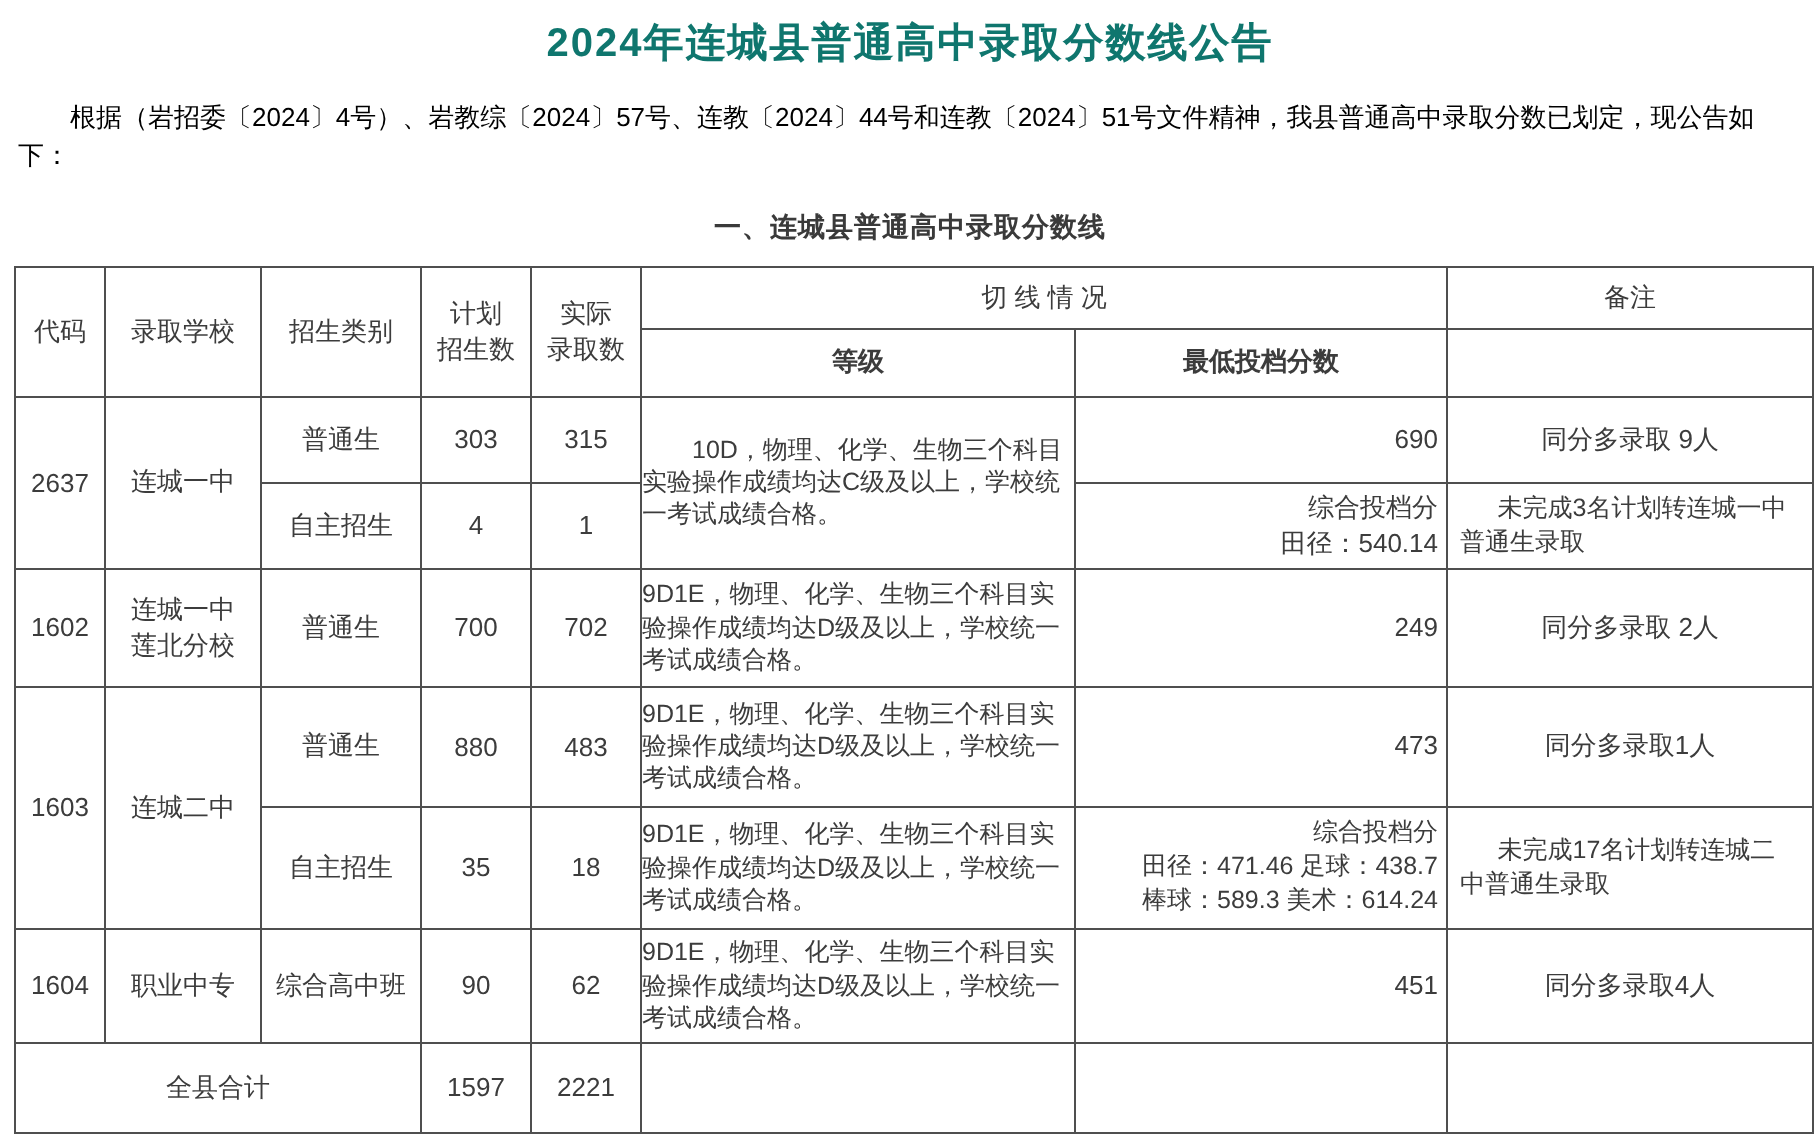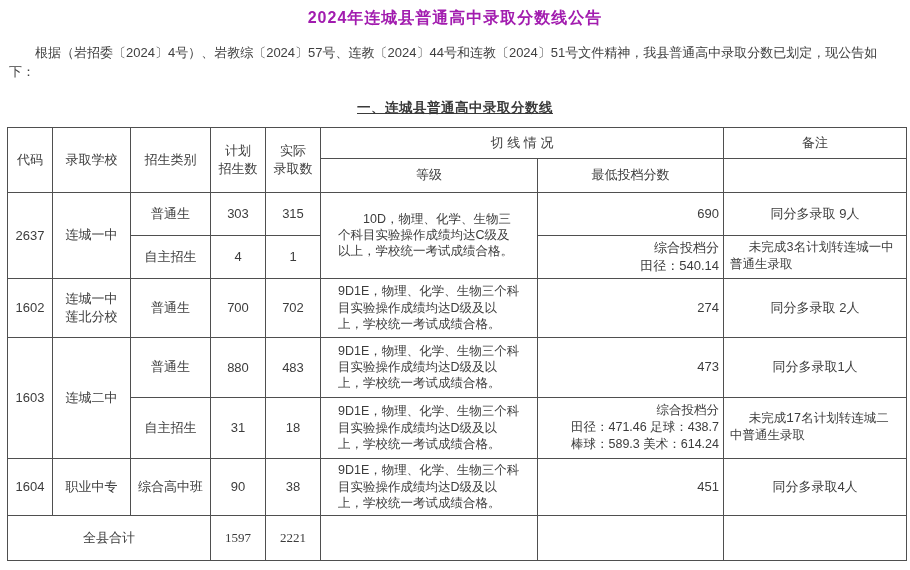--- a/index.html
+++ b/index.html
@@ -2,63 +2,63 @@
 <html lang="zh"><head>
 <meta charset="utf-8">
 <style>
   html,body{margin:0;padding:0;}
   body{
     width:910px;height:570px;background:#ffffff;color:#3c3c3c;
     font-family:"Liberation Sans","DejaVu Sans",sans-serif;
     position:relative;overflow:hidden;
   }
   .doc-title{
-    margin-top:8px;text-align:center;font-size:16px;font-weight:bold;
-    color:#a21caf;letter-spacing:1px;
+    margin-top:8px;text-align:center;font-size:20px;font-weight:bold;
+    color:#0f766e;letter-spacing:1px;
   }
   .intro{
     margin:15px 9px 0 9px;font-size:13px;line-height:1.45;
-    text-indent:2em;color:#404040;
+    text-indent:2em;color:#000000;
   }
   .section-title{
     margin-top:17px;text-align:center;font-size:13.5px;font-weight:bold;
-    color:#3a3a3a;letter-spacing:0.5px;text-decoration:underline;
+    color:#3a3a3a;letter-spacing:0.5px;
   }
   table.score-table{
     border-collapse:collapse;table-layout:fixed;
     margin:10px 0 0 7px;width:899px;
     font-size:13px;color:#3c3c3c;
   }
   .score-table td{
     border:1px solid #4f4f4f;padding:1px 4px;
     text-align:center;vertical-align:middle;
     overflow:hidden;
   }
   
   tr.hr1 td{height:28px;}
-  tr.hr2 td{height:31px;}
+  tr.hr2 td{height:31px;font-weight:bold;}
   tr.r1601a td{height:40px;}
   tr.r1601b td{height:38px;}
   tr.r1602 td{height:54px;}
   tr.r1603a td{height:55px;}
   tr.r1603b td{height:56px;}
   tr.r1604 td{height:52px;}
-  tr.rtotal td{height:42px;font-family:Liberation Serif, serif;}
+  tr.rtotal td{height:42px;}
   .pre{white-space:pre-line;margin-left:44px;}
   td.grade-cell{
-    text-align:left;font-size:12.5px;line-height:1.3;padding:2px 17px;
+    text-align:left;font-size:12.5px;line-height:1.3;padding:2px 0;
   }
   td.grade-indent{text-indent:2em;}
   td.min-cell{
     text-align:right;padding-left:5px;line-height:1.35;
   }
   td.min-multi{font-size:12.5px;}
   td.remark-left{
     text-align:left;font-size:12.5px;line-height:1.35;
-    text-indent:1.5em;padding:2px 6px;font-family:Liberation Mono, monospace;
+    text-indent:1.5em;padding:2px 6px;
   }
 </style>
 </head>
 <body>
 
 <div class="doc-title">2024年连城县普通高中录取分数线公告</div>
 
 <div class="intro">根据（岩招委〔2024〕4号）、岩教综〔2024〕57号、连教〔2024〕44号和连教〔2024〕51号文件精神，我县普通高中录取分数已划定，现公告如下：</div>
 
 <div class="section-title">一、连城县普通高中录取分数线</div>
@@ -115,52 +115,52 @@
   </tr>
 
   <tr class="r1602">
     <td>1602</td>
     <td class="pre">连城一中
 莲北分校</td>
     <td>普通生</td>
     <td>700</td>
     <td>702</td>
     <td class="grade-cell">9D1E，物理、化学、生物三个科目实验操作成绩均达D级及以上，学校统一考试成绩合格。</td>
-    <td class="min-cell">274</td>
+    <td class="min-cell">249</td>
     <td>同分多录取 2人</td>
   </tr>
 
   <tr class="r1603a">
     <td rowspan="2">1603</td>
     <td rowspan="2">连城二中</td>
     <td>普通生</td>
     <td>880</td>
     <td>483</td>
     <td class="grade-cell">9D1E，物理、化学、生物三个科目实验操作成绩均达D级及以上，学校统一考试成绩合格。</td>
     <td class="min-cell">473</td>
     <td>同分多录取1人</td>
   </tr>
 
   <tr class="r1603b">
     <td>自主招生</td>
-    <td>31</td>
+    <td>35</td>
     <td>18</td>
     <td class="grade-cell">9D1E，物理、化学、生物三个科目实验操作成绩均达D级及以上，学校统一考试成绩合格。</td>
     <td class="min-cell min-multi pre">综合投档分
 田径：471.46 足球：438.7
 棒球：589.3  美术：614.24</td>
     <td class="remark-left">未完成17名计划转连城二中普通生录取</td>
   </tr>
 
   <tr class="r1604">
     <td>1604</td>
     <td>职业中专</td>
     <td>综合高中班</td>
     <td>90</td>
-    <td>38</td>
+    <td>62</td>
     <td class="grade-cell">9D1E，物理、化学、生物三个科目实验操作成绩均达D级及以上，学校统一考试成绩合格。</td>
     <td class="min-cell">451</td>
     <td>同分多录取4人</td>
   </tr>
 
   <tr class="rtotal">
     <td colspan="3">全县合计</td>
     <td>1597</td>
     <td>2221</td>
     <td></td>

